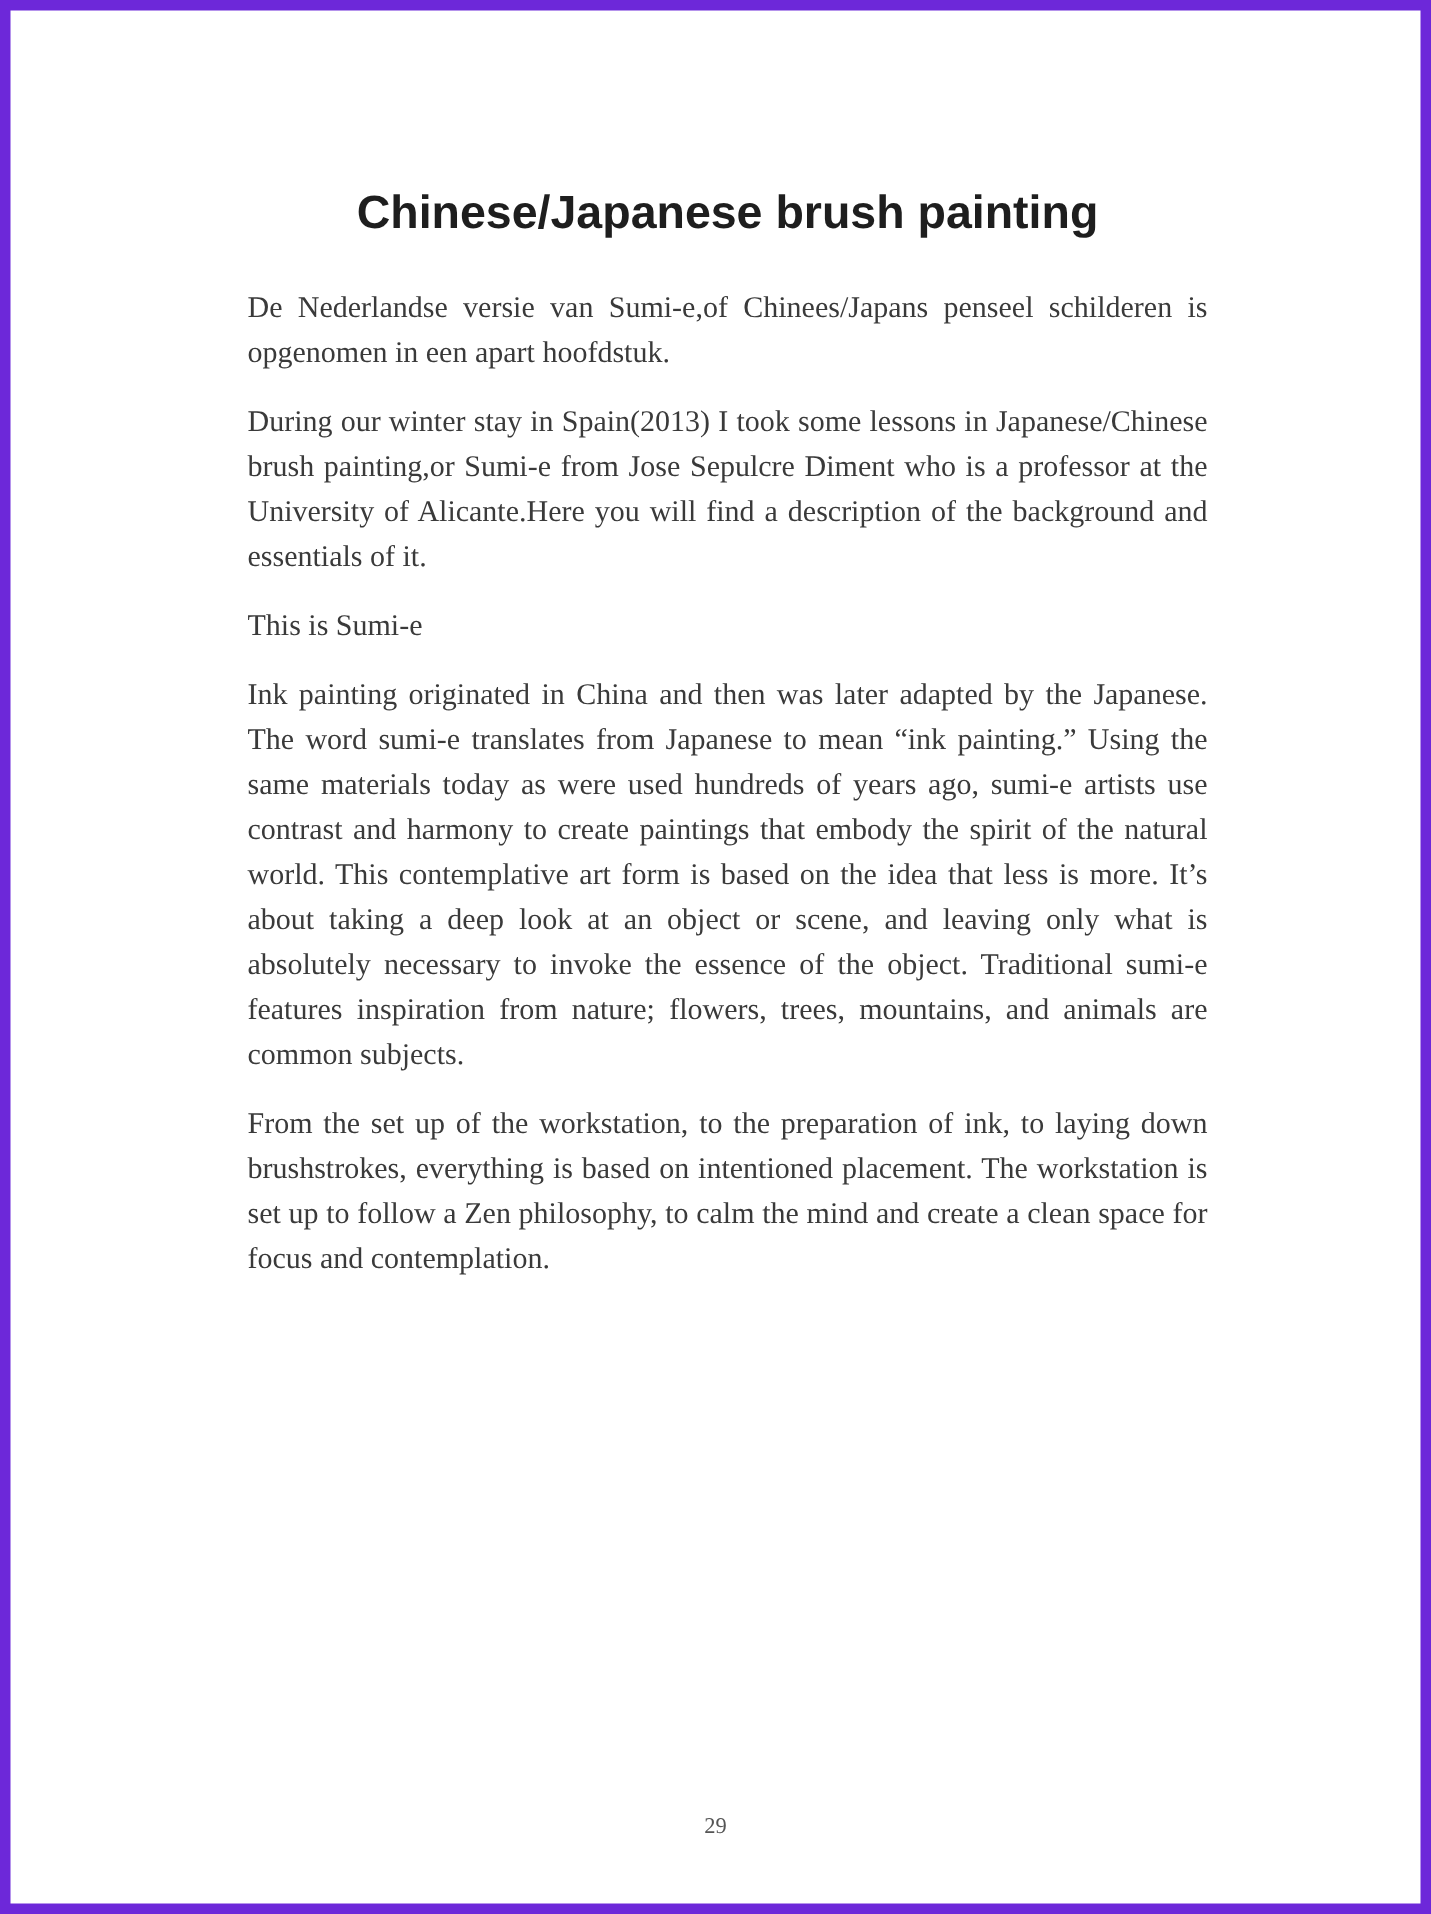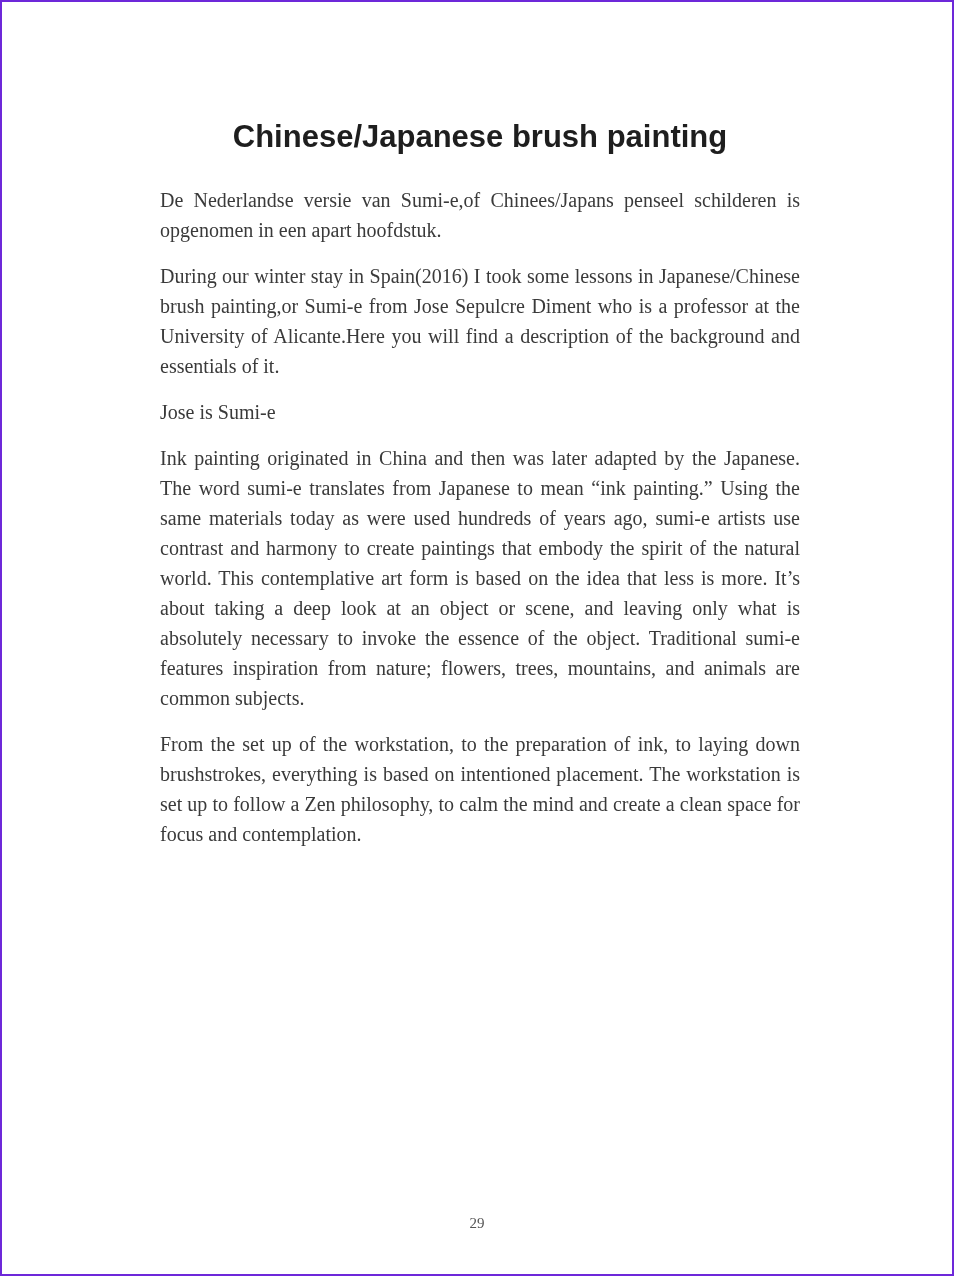--- a/index.html
+++ b/index.html
@@ -9,21 +9,21 @@
   }
   .page {
     width: 954px;
     height: 1276px;
     background: #ffffff;
     box-sizing: border-box;
     position: relative;
     overflow: hidden;
     font-family: "Liberation Serif", serif;
     color: #3a3a3a;
-    border: 2px solid #6d28d9;
+    border: 7px solid #6d28d9;
   }
   .content {
     position: absolute;
     left: 158px;
     top: 112px;
     width: 640px;
   }
   .doc-title {
     font-family: "Liberation Sans", sans-serif;
     font-weight: 700;
@@ -65,23 +65,23 @@
 
 <div class="page">
   <div class="content">
 
     <h1 class="doc-title">
       <span class="title-line">Chinese/Japanese brush painting</span>
     </h1>
 
     <p class="para">De Nederlandse versie van Sumi-e,of Chinees/Japans penseel schilderen is opgenomen in een apart hoofdstuk.</p>
 
-    <p class="para">During our winter stay in Spain(2016) I took some lessons in Japanese/Chinese brush painting,or Sumi-e from Jose Sepulcre Diment who is a professor at the University of Alicante.Here you will find a description of the background and essentials of it.</p>
+    <p class="para">During our winter stay in Spain(2013) I took some lessons in Japanese/Chinese brush painting,or Sumi-e from Jose Sepulcre Diment who is a professor at the University of Alicante.Here you will find a description of the background and essentials of it.</p>
 
-    <p class="subheading">Jose is Sumi-e</p>
+    <p class="subheading">This is Sumi-e</p>
 
     <p class="para">Ink painting originated in China and then was later adapted by the Japanese. The word sumi-e translates from Japanese to mean “ink painting.” Using the same materials today as were used hundreds of years ago, sumi-e artists use contrast and harmony to create paintings that embody the spirit of the natural world. This contemplative art form is based on the idea that less is more. It’s about taking a deep look at an object or scene, and leaving only what is absolutely necessary to invoke the essence of the object. Traditional sumi-e features inspiration from nature; flowers, trees, mountains, and animals are common subjects.</p>
 
 
     <p class="para">From the set up of the workstation, to the preparation of ink, to laying down brushstrokes, everything is based on intentioned placement. The workstation is set up to follow a Zen philosophy, to calm the mind and create a clean space for focus and contemplation.</p>
 
   </div>
 
   <div class="page-number">29</div>
 </div>

